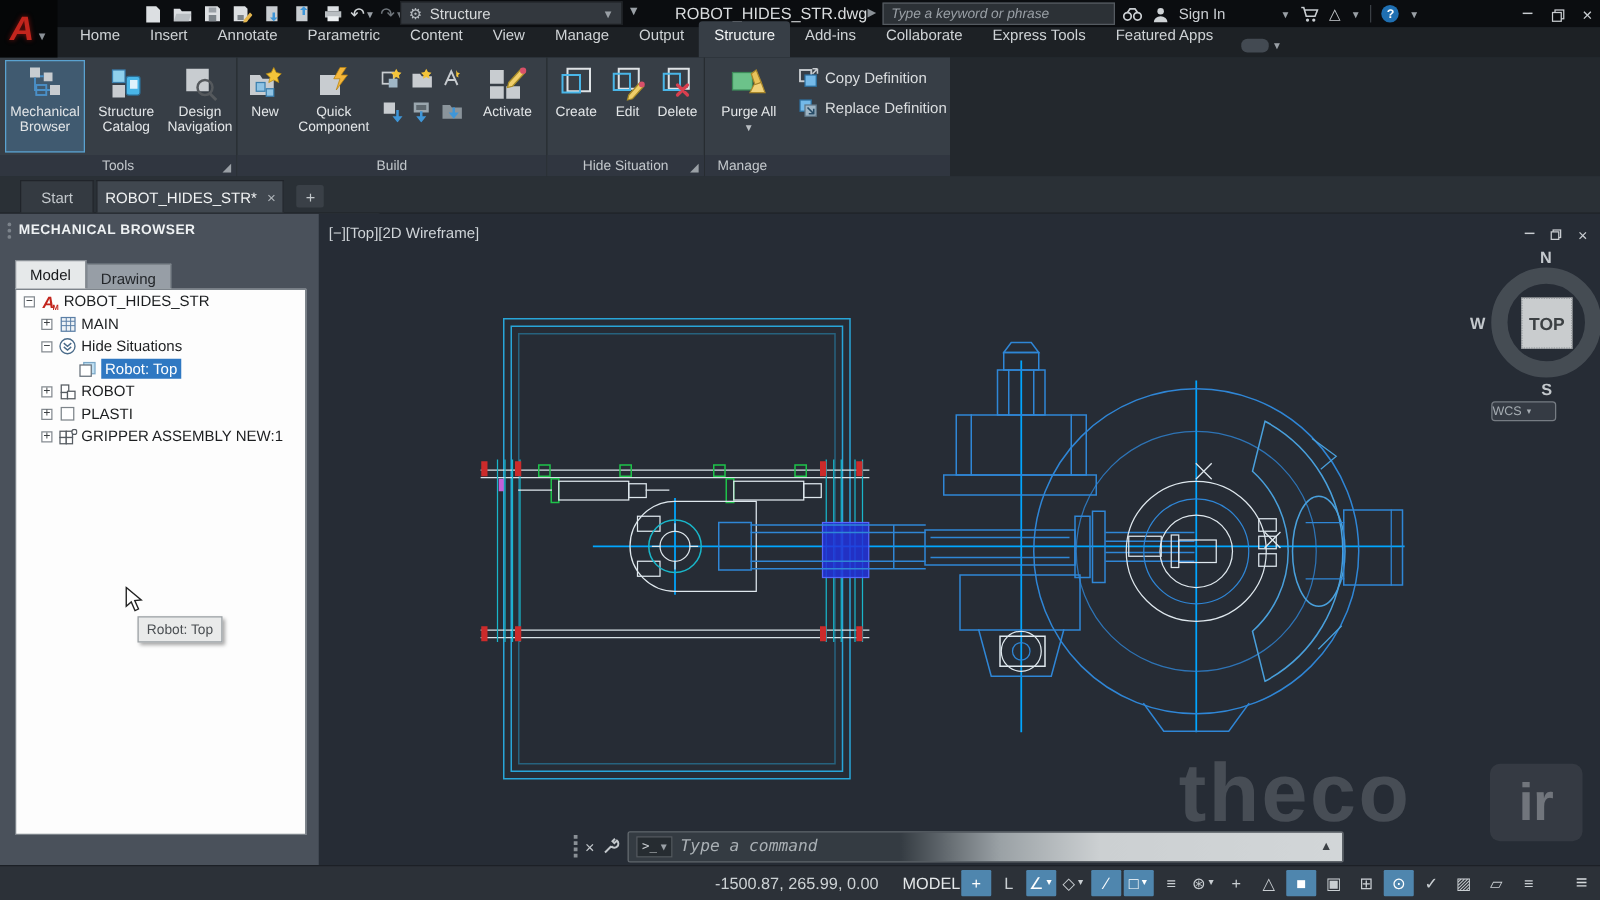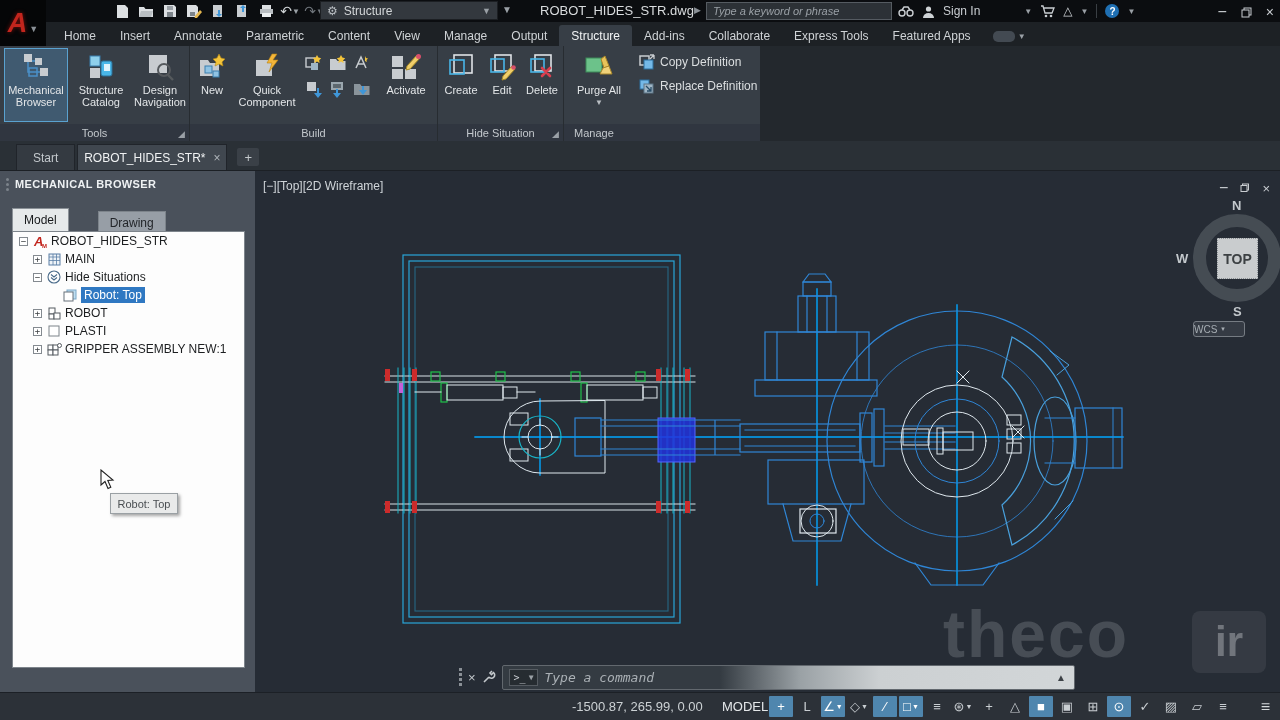--- a/index.html
+++ b/index.html
@@ -29,21 +29,21 @@
   .tbicons .lbl { font-size:12px; }
   .tbicons .dd { font-size:8px; color:#9aa0a6; }
   .tbicons .sep { width:1px; height:14px; background:#3a3f44; }
   .helpq { width:14px; height:14px; border-radius:50%; background:#1f6fb2; color:#fff; font-size:10px; font-weight:bold;
     display:flex; align-items:center; justify-content:center; }
   #winbtns { position:absolute; right:6px; top:3px; display:flex; gap:14px; align-items:center; color:#c9cdd1; }
 
   
   #ribbontabs { position:absolute; left:0; top:22px; width:1280px; height:24px; background:#1d2125; display:flex;
     align-items:flex-end; padding-left:52px; }
-  .rtab { padding:4px 12px 3px; font-size:12px; color:#cfd3d6; cursor:default; }
+  .rtab { padding:4px 12px 11px; font-size:12px; color:#cfd3d6; cursor:default; }
   .rtab.active { background:#373e46; color:#f2f4f5; border-radius:3px 3px 0 0; }
   #taboverflow { margin-left:10px; margin-bottom:4px; display:flex; align-items:center; gap:3px; }
   #taboverflow .pill { width:22px; height:11px; border-radius:5px; background:#434a52; display:inline-block; }
   #taboverflow .dd { color:#9aa0a6; font-size:8px; }
 
   
   #ribbon { position:absolute; left:0; top:46px; width:1280px; height:95px; background:#23282d; }
   #ribbon-panels { position:absolute; left:0; top:0; width:760px; height:95px; background:#373e46; display:flex; }
   .rpanel { position:relative; height:95px; border-right:1px solid #272c31; }
   .rpanel .pfoot { position:absolute; left:0; bottom:0; width:100%; height:17px; background:#303640;
@@ -69,21 +69,21 @@
 
   
   #browser { position:absolute; left:0; top:171px; width:304px; height:521px; background:#4a515b; border-right:1px solid #14171b; }
   #mbheader { position:absolute; left:0; top:4px; width:255px; height:18px; display:flex; align-items:center; gap:6px;
     padding-left:6px; color:#eef1f3; font-size:11px; font-weight:bold; letter-spacing:.4px; }
   .grip { display:inline-flex; flex-direction:column; gap:2px; }
   .grip i { width:3px; height:3px; background:#7c838b; border-radius:50%; }
   #mbtabs { position:absolute; left:12px; top:37px; display:flex; align-items:flex-end; }
   .mtab { font-size:12px; padding:4px 11px; }
   .mtab.active { background:#e6e9ea; color:#16181a; border:1px solid #8b9197; border-bottom:none; height:23px; }
-  .mtab.inactive { background:#979ea6; color:#23262a; border:1px solid #7d848b; border-bottom:none; height:20px;margin-left:29px; }
+  .mtab.inactive { background:#979ea6; color:#23262a; border:1px solid #7d848b; border-bottom:none; height:20px; }
   #treebox { position:absolute; left:12px; top:60px; width:233px; height:437px; background:#fdfdfd; border:1px solid #7d848b; overflow:hidden; }
   .trow { height:18px; display:flex; align-items:center; font-size:12px; color:#1c1e20; white-space:nowrap; }
   .ebox { width:9px; height:9px; border:1px solid #848a90; background:#fff; color:#3c4043; font-size:9px; line-height:7px;
     text-align:center; margin-right:4px; flex:none; font-family:"DejaVu Sans Mono", monospace; }
   .ticon { width:16px; height:14px; margin-right:3px; flex:none; display:inline-flex; align-items:center; justify-content:center; }
   .tlabel.selected { background:#2f78c2; color:#fff; padding:1px 3px; }
   #cursor { position:absolute; left:100px; top:298px; z-index:50; }
   #tooltip { position:absolute; left:110px; top:322px; width:68px; height:21px; background:#e9eaea; border:1px solid #9aa0a4;
     color:#4a4e52; font-size:11px; display:flex; align-items:center; justify-content:center; z-index:40; box-shadow:2px 2px 3px rgba(0,0,0,.35); }
 

